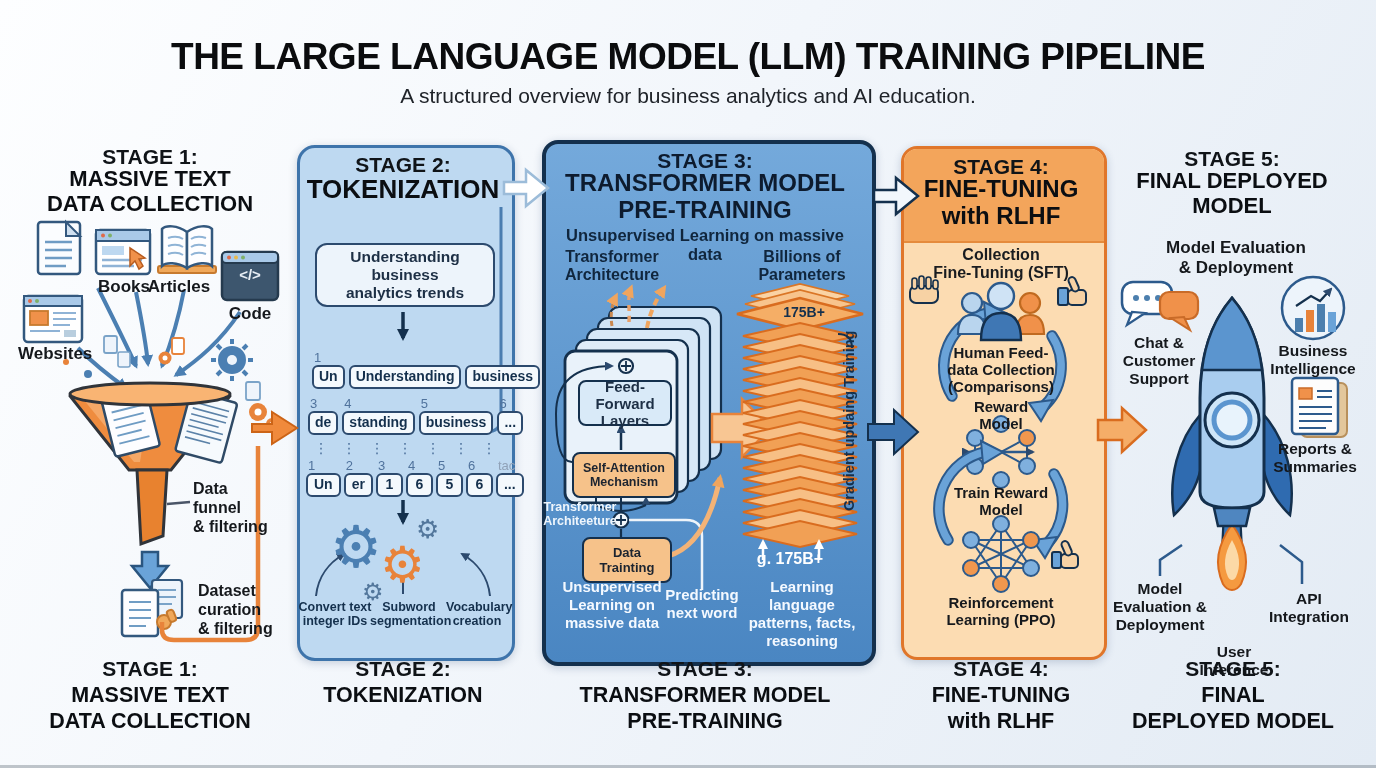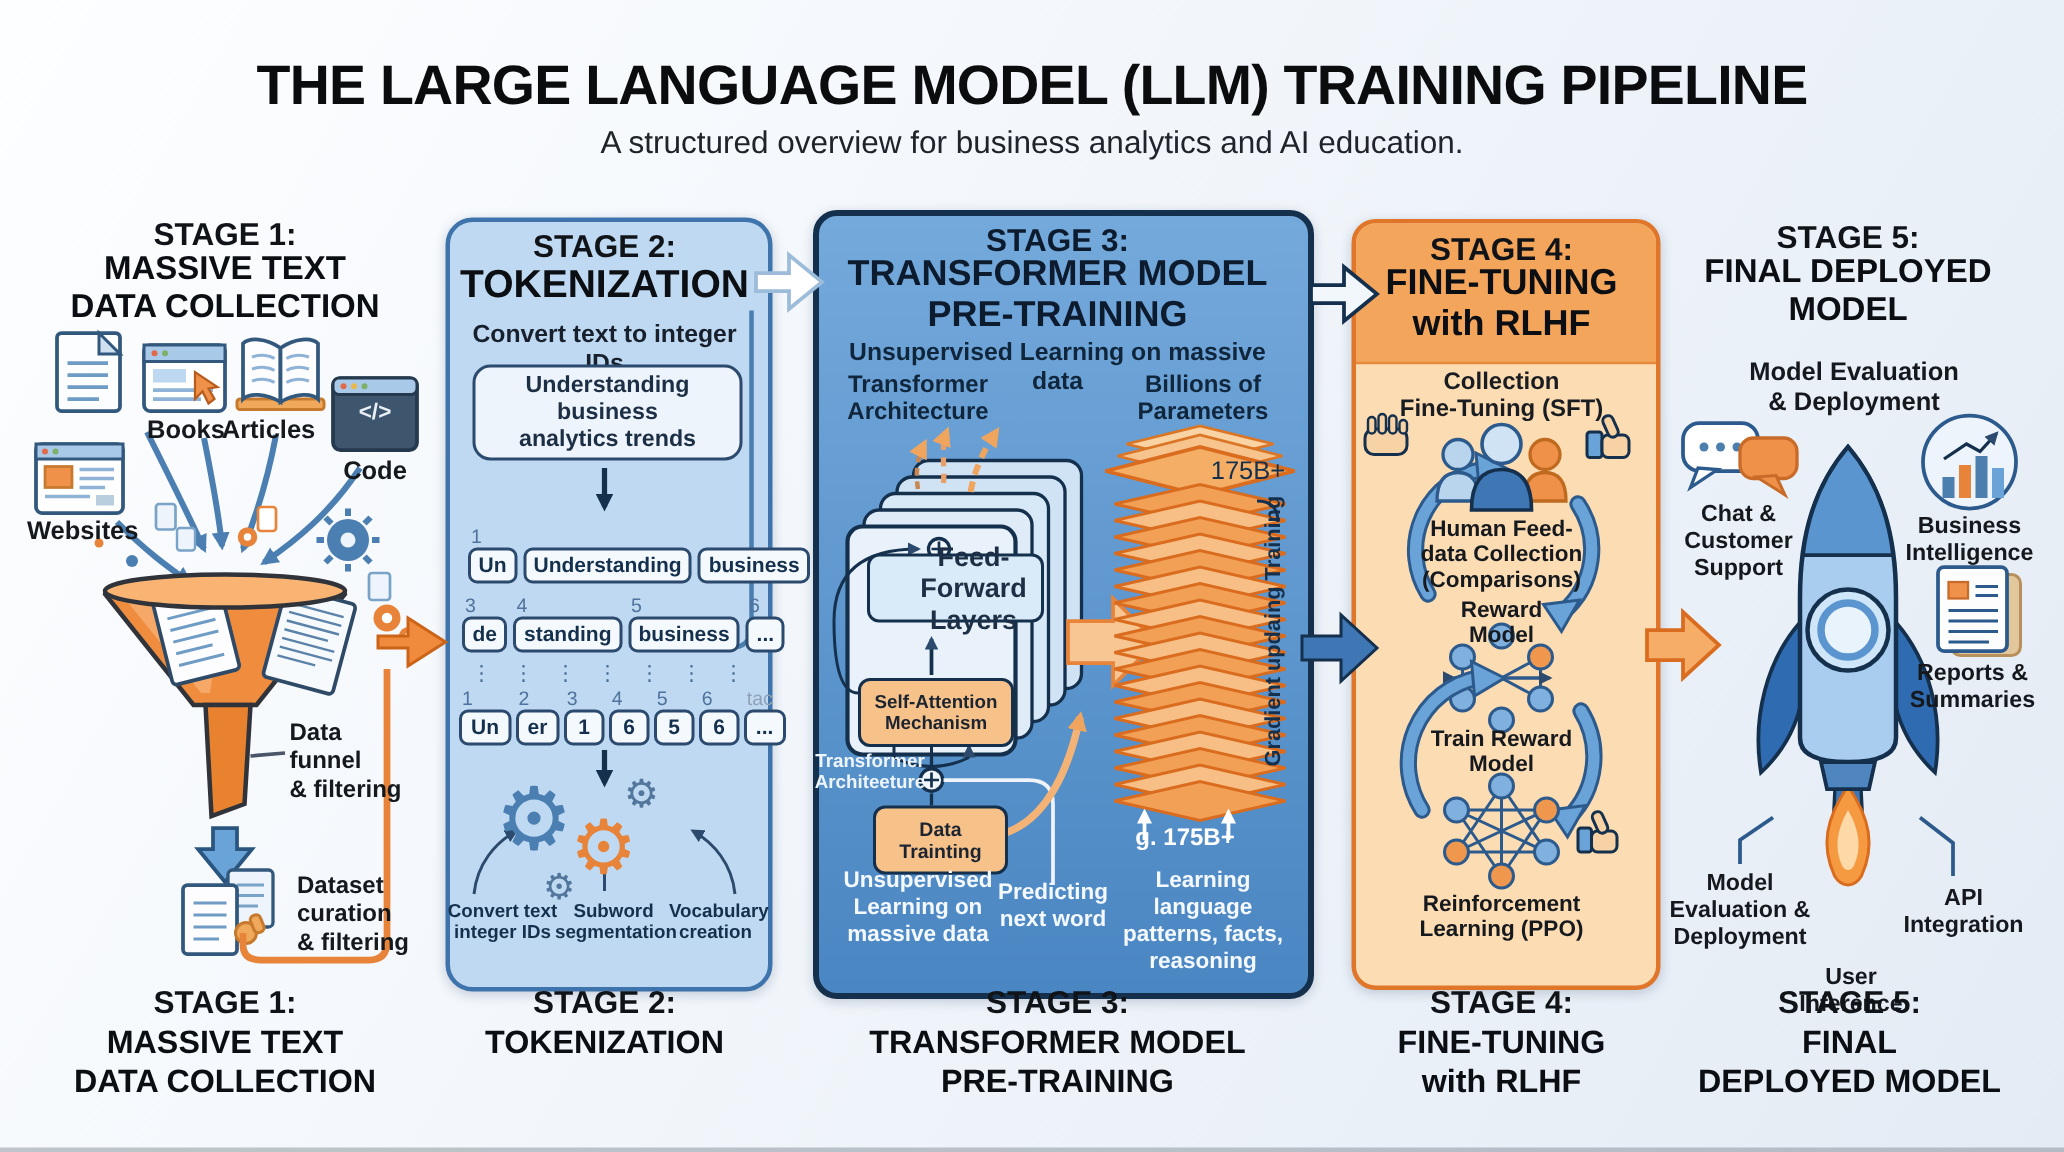--- a/index.html
+++ b/index.html
@@ -375,21 +375,20 @@
   <div class="abs ctr z2" style="left:228px;top:266px;width:44px;font-size:15px;font-weight:700;color:#e9eff6;">&lt;/&gt;</div>
   <div class="abs pre lblD z2" style="left:193px;top:480px;width:84px;font-size:16px;">Data
 funnel
 &amp; filtering</div>
   <div class="abs pre lblD z2" style="left:198px;top:582px;width:96px;font-size:16px;">Dataset
 curation
 &amp; filtering</div>
 
   <div class="abs ctr stg-pre z2" style="left:300px;top:152px;width:206px;">STAGE 2:</div>
   <div class="abs ctr z2" style="left:300px;top:174px;width:206px;font-size:26px;font-weight:800;color:#0b0e12;">TOKENIZATION</div>
-  <div class="abs ctr z2" style="left:302px;top:214px;width:202px;font-size:16.5px;font-weight:700;color:#17202c;">Convert text to integer IDs</div>
   <div class="navybox pre" style="left:315px;top:243px;width:176px;height:60px;font-size:15.5px;z-index:3;border-radius:12px;">Understanding business
 analytics trends</div>
 
   <div class="tokrow" style="left:312px;top:350px;">
     <div class="tcell">
         <span class="tnum">1</span>
         <span class="tok">Un</span>
       </div>
     <div class="tcell">
         <span class="tnum"></span>
@@ -471,29 +470,29 @@
 creation</div>
 
   <div class="abs ctr stg-pre z2" style="left:542px;top:148px;width:326px;color:#0d1b2e;">STAGE 3:</div>
   <div class="abs ctr pre z2" style="left:542px;top:170px;width:326px;font-size:24px;font-weight:800;color:#0d1b2e;line-height:1.12;">TRANSFORMER MODEL
 PRE-TRAINING</div>
   <div class="abs ctr z2" style="left:548px;top:226px;width:314px;font-size:16.5px;font-weight:700;color:#10263d;">Unsupervised Learning on massive data</div>
   <div class="abs ctr pre z2" style="left:552px;top:248px;width:120px;font-size:16px;font-weight:700;color:#10263d;">Transformer
 Architecture</div>
   <div class="abs ctr pre z2" style="left:742px;top:248px;width:120px;font-size:16px;font-weight:700;color:#10263d;">Billions of
 Parameters</div>
-  <div class="navybox pre" style="left:578px;top:369px;width:90px;height:42px;font-size:18px;background:#d9eaf8;border-color:#14304d;border-radius:8px;padding-left:24px;">Feed-Forward
+  <div class="navybox pre" style="left:578px;top:380px;width:90px;height:42px;font-size:15px;background:#d9eaf8;border-color:#14304d;border-radius:8px;">Feed-Forward
 Layers</div>
   <div class="navybox orgbox pre" style="left:572px;top:452px;width:100px;height:42px;font-size:12.5px;border-radius:8px;">Self-Attention
 Mechanism</div>
   <div class="abs ctr pre z2" style="left:538px;top:500px;width:84px;font-size:12.5px;font-weight:700;color:#eef5fc;">Transformer
 Architeeture</div>
   <div class="navybox orgbox pre" style="left:582px;top:537px;width:86px;height:42px;font-size:13px;border-radius:8px;">Data
 Trainting</div>
-  <div class="abs ctr z2" style="left:792px;top:304px;width:80px;font-size:17px;font-weight:400;color:#14304d;">175B+</div>
+  <div class="abs ctr z2" style="left:764px;top:304px;width:80px;font-size:14px;font-weight:700;color:#14304d;">175B+</div>
   <div class="abs vlabel z2" style="left:772px;top:420px;width:160px;height:22px;">Gradient updaing Training</div>
   <div class="abs ctr z2" style="left:740px;top:550px;width:100px;font-size:16px;font-weight:700;color:#ffffff;">g. 175B+</div>
   <div class="abs ctr pre s3w z2" style="left:550px;top:578px;width:124px;font-size:15px;">Unsupervised
 Learning on
 massive data</div>
   <div class="abs ctr pre s3w z2" style="left:652px;top:586px;width:100px;font-size:15px;">Predicting
 next word</div>
   <div class="abs ctr pre s3w z2" style="left:738px;top:578px;width:128px;font-size:15px;">Learning language
 patterns, facts,
 reasoning</div>

